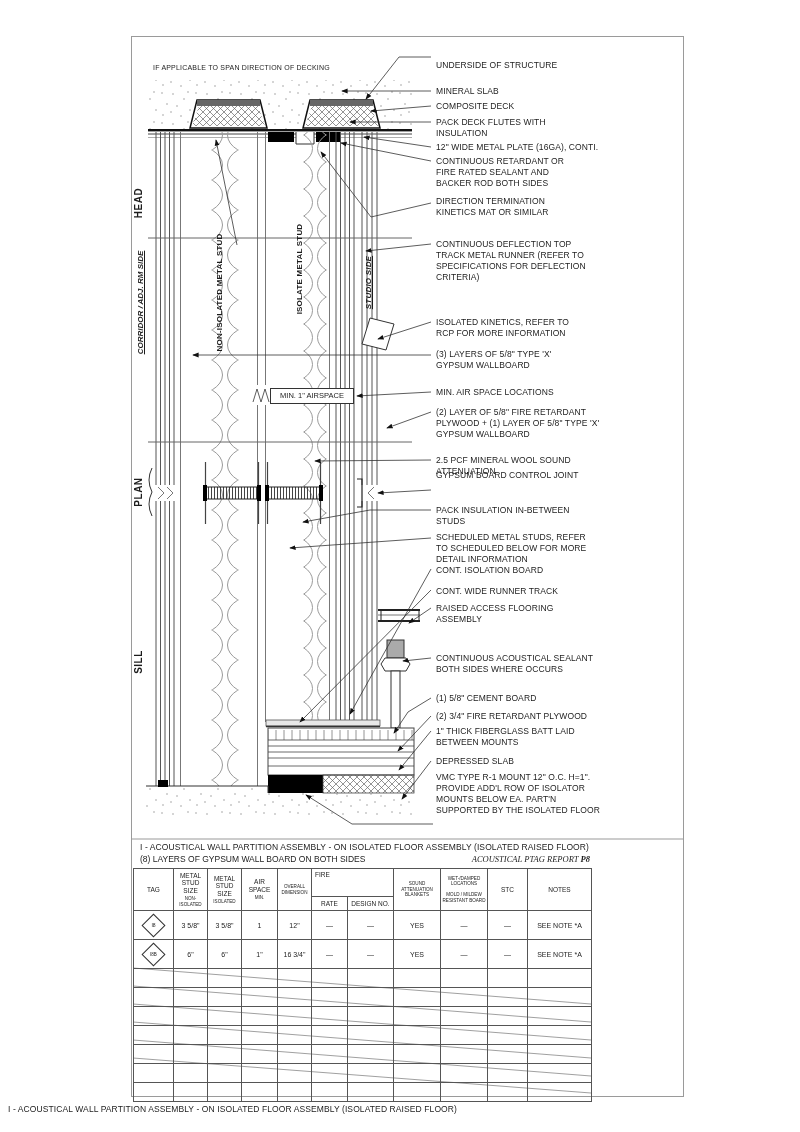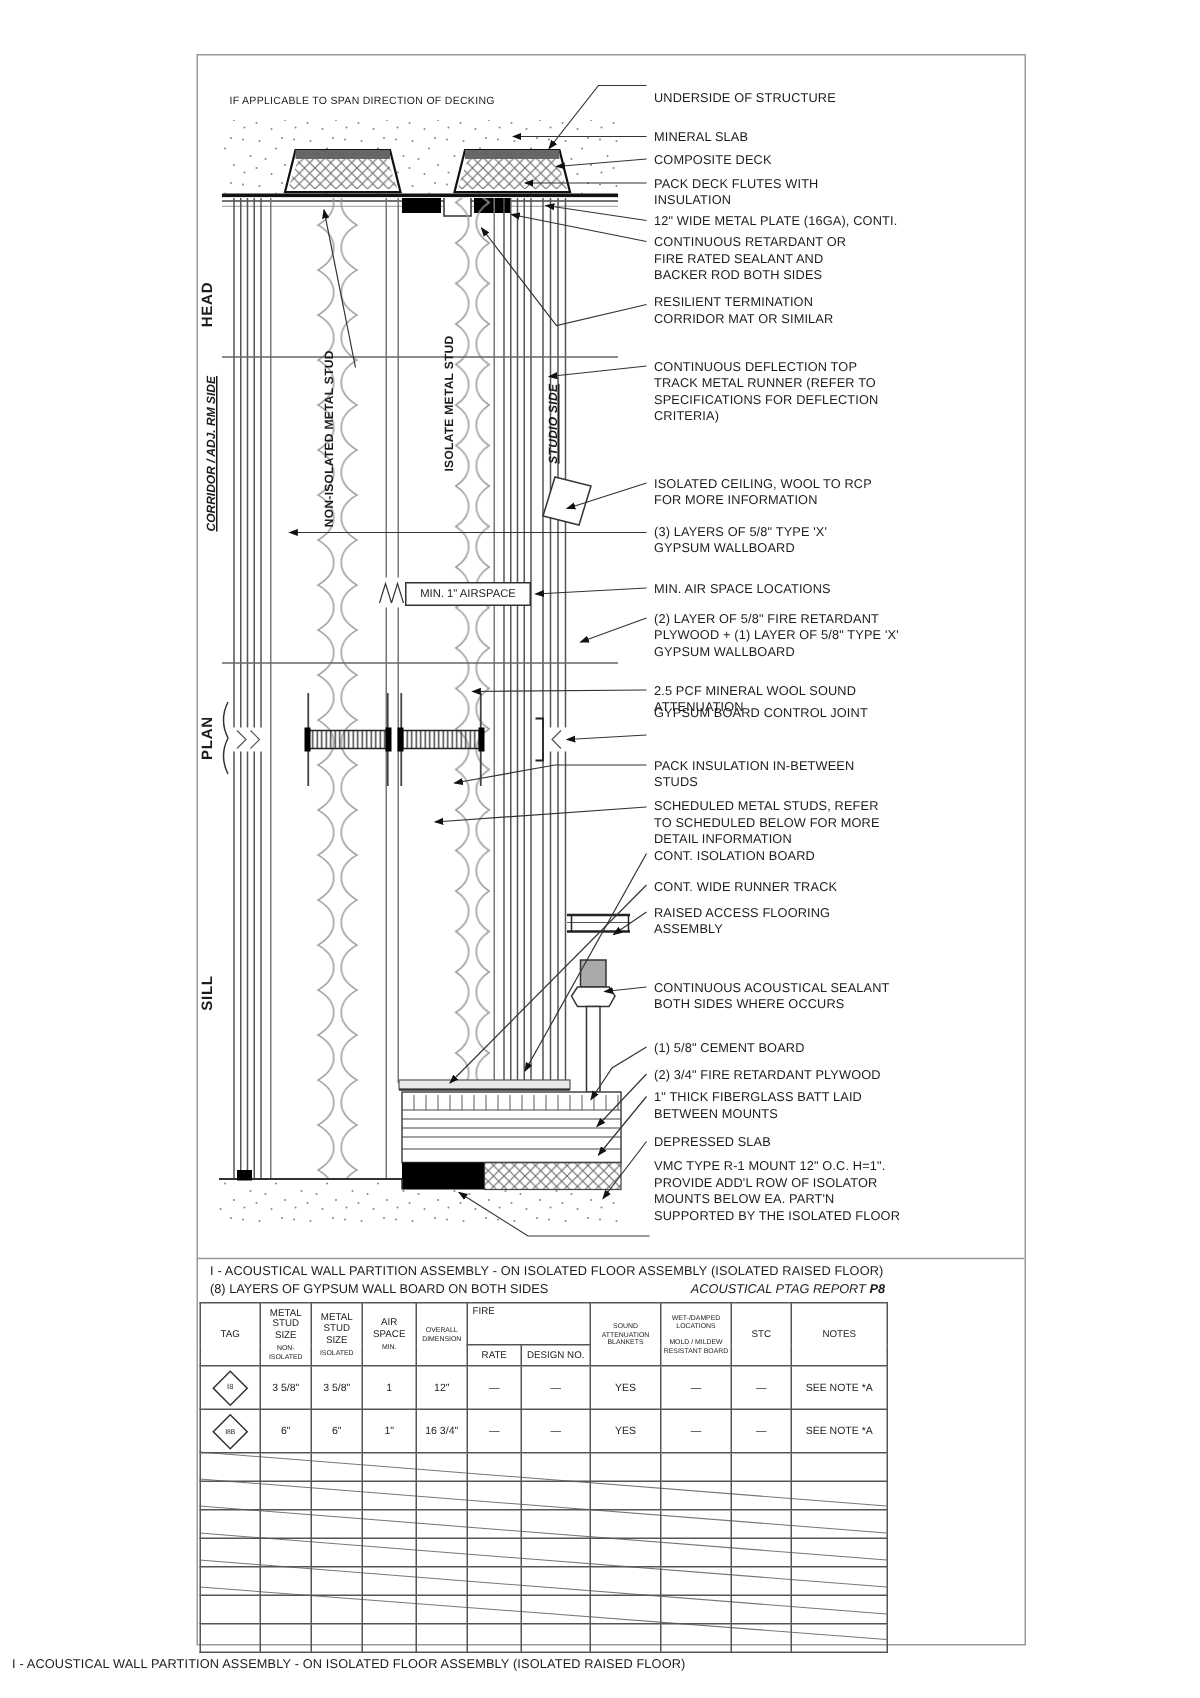--- a/index.html
+++ b/index.html
@@ -28,21 +28,21 @@
   .sched .tiny{font-size:4.6px;line-height:5.5px;}
   .sched .sub{display:block;font-size:4.6px;line-height:5.5px;margin-top:2px;}
   .sched .fire-cell{text-align:left;vertical-align:top;padding:2px 3px;}
   .sched td.data{font-size:7px;height:28px;}
   .sched td.empty{height:18px;}
   .diamond{display:inline-block;width:15px;height:15px;border:1px solid #333;transform:rotate(45deg);}
   .diamond span{display:block;width:15px;height:15px;transform:rotate(-45deg);
     font-size:5px;line-height:15px;text-align:center;}
   .note1{left:140px;top:842px;font-size:8.5px;letter-spacing:.1px;}
   .note2{left:140px;top:854px;width:450px;font-size:8.5px;display:flex;justify-content:space-between;}
-  .note2 .rep{font-style:italic;}
+  .note2 .rep{font-style:italic;font-family:Liberation Serif, serif;}
   .note2 b{font-weight:bold;}
   .caption{left:8px;top:1104px;font-size:8.5px;letter-spacing:.1px;}
 </style>
 </head>
 <body>
 
 <div class="frame"></div>
 
 <svg class="canvas" width="800" height="1132" viewBox="0 0 800 1132">
   <defs>
@@ -234,23 +234,23 @@
 <div class="txt vlab stud-lab studio" style="left:364px;top:330px;width:95px;">STUDIO SIDE</div>
 
 <div class="txt airbox">MIN. 1" AIRSPACE</div>
 
 <div class="txt co" style="top:60px">UNDERSIDE OF STRUCTURE</div>
 <div class="txt co" style="top:86px">MINERAL SLAB</div>
 <div class="txt co" style="top:101px">COMPOSITE DECK</div>
 <div class="txt co" style="top:117px;width:130px">PACK DECK FLUTES WITH INSULATION</div>
 <div class="txt co" style="top:142px">12" WIDE METAL PLATE (16GA), CONTI.</div>
 <div class="txt co" style="top:156px;width:150px">CONTINUOUS RETARDANT OR FIRE RATED SEALANT AND BACKER ROD BOTH SIDES</div>
-<div class="txt co" style="top:196px;width:140px">RESILIENT TERMINATION CORRIDOR MAT OR SIMILAR</div>
+<div class="txt co" style="top:196px;width:140px">DIRECTION TERMINATION KINETICS MAT OR SIMILAR</div>
 <div class="txt co" style="top:239px;width:160px">CONTINUOUS DEFLECTION TOP TRACK METAL RUNNER (REFER TO SPECIFICATIONS FOR DEFLECTION CRITERIA)</div>
-<div class="txt co" style="top:317px;width:150px">ISOLATED CEILING, WOOL TO RCP FOR MORE INFORMATION</div>
+<div class="txt co" style="top:317px;width:150px">ISOLATED KINETICS, REFER TO RCP FOR MORE INFORMATION</div>
 <div class="txt co" style="top:349px;width:150px">(3) LAYERS OF 5/8" TYPE 'X' GYPSUM WALLBOARD</div>
 <div class="txt co" style="top:387px">MIN. AIR SPACE LOCATIONS</div>
 <div class="txt co" style="top:407px;width:170px">(2) LAYER OF 5/8" FIRE RETARDANT PLYWOOD + (1) LAYER OF 5/8" TYPE 'X' GYPSUM WALLBOARD</div>
 <div class="txt co" style="top:455px;width:140px">2.5 PCF MINERAL WOOL SOUND ATTENUATION</div>
 <div class="txt co" style="top:470px">GYPSUM BOARD CONTROL JOINT</div>
 <div class="txt co" style="top:505px;width:160px">PACK INSULATION IN-BETWEEN STUDS</div>
 <div class="txt co" style="top:532px;width:160px">SCHEDULED METAL STUDS, REFER TO SCHEDULED BELOW FOR MORE DETAIL INFORMATION</div>
 <div class="txt co" style="top:565px">CONT. ISOLATION BOARD</div>
 <div class="txt co" style="top:586px">CONT. WIDE RUNNER TRACK</div>
 <div class="txt co" style="top:603px;width:140px">RAISED ACCESS FLOORING ASSEMBLY</div>

